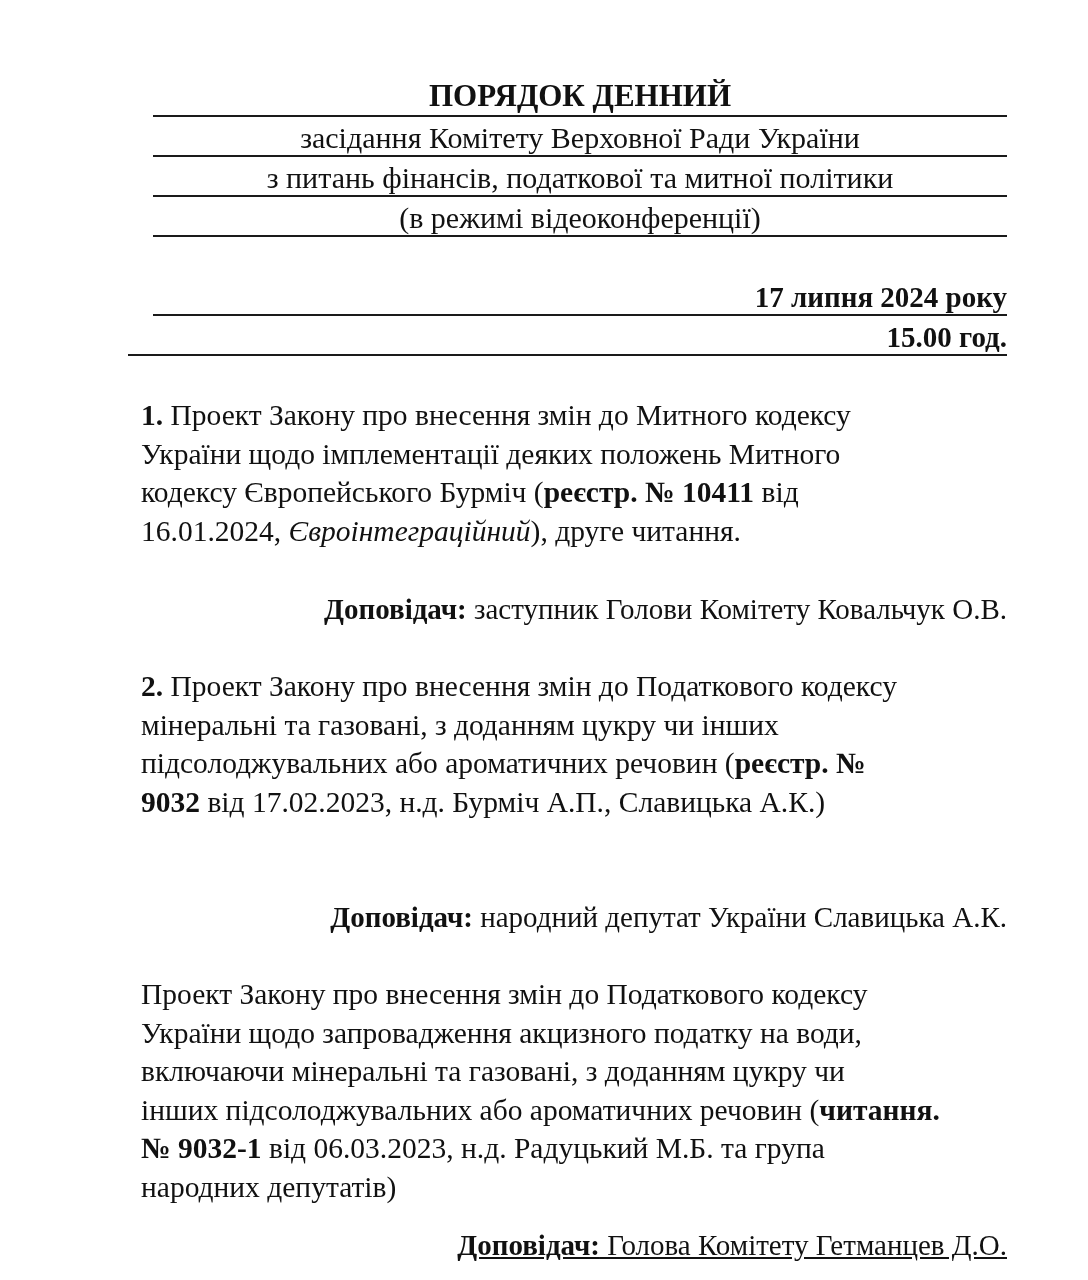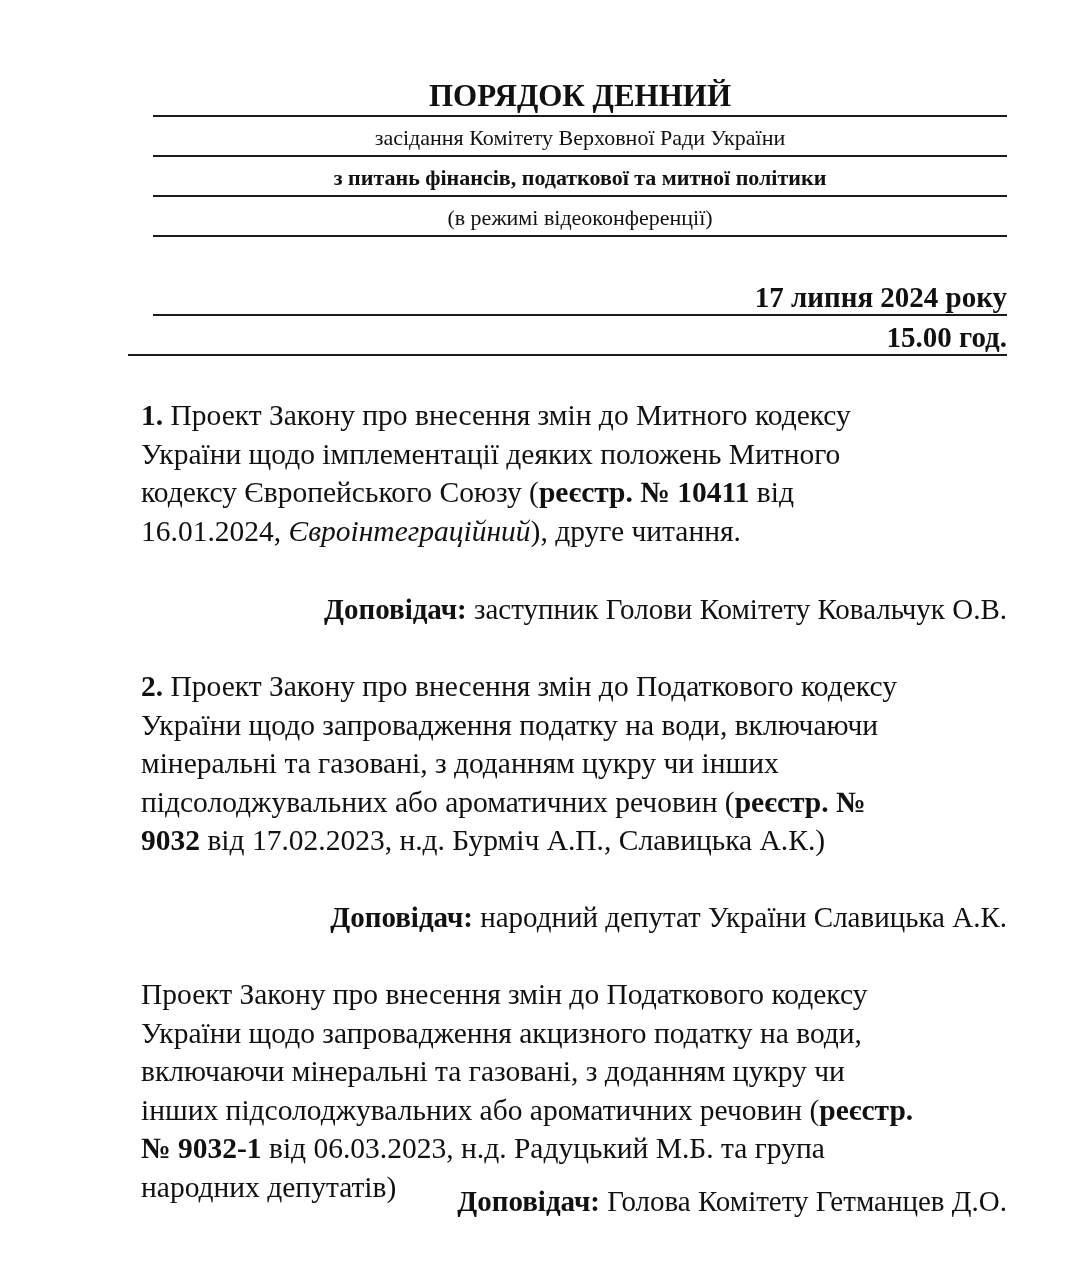--- a/index.html
+++ b/index.html
@@ -4,21 +4,21 @@
   <style>
     html, body { margin: 0; padding: 0; background: #ffffff; }
     body {
       width: 1088px; height: 1280px; position: relative; overflow: hidden;
       font-family: "Liberation Serif", "DejaVu Serif", serif;
       color: #111111;
     }
     .hline { position: absolute; height: 2px; background: #1a1a1a; }
     .center-line {
       position: absolute; left: 153px; width: 854px; text-align: center;
-      font-size: 22px; line-height: 40px; white-space: nowrap;
+      font-size: 30px; line-height: 40px; white-space: nowrap;
     }
     .title { font-weight: bold; font-size: 31px; }
     .right-line {
       position: absolute; right: 81px; text-align: center;
       font-size: 29px; font-weight: bold; line-height: 40px; white-space: nowrap;
     }
     .para {
       position: absolute; left: 141px; width: 900px;
       font-size: 29.5px; line-height: 38.5px;
     }
@@ -32,56 +32,55 @@
   </style>
 </head>
 <body>
 
 <div class="center-line title" style="top:76px;">ПОРЯДОК ДЕННИЙ</div>
 <div class="hline" style="left:153px; width:854px; top:115px;"></div>
 
 <div class="center-line" style="top:118px;">засідання Комітету Верховної Ради України</div>
 <div class="hline" style="left:153px; width:854px; top:155px;"></div>
 
-<div class="center-line" style="top:158px;font-weight:bold;">з питань фінансів, податкової та митної політики</div>
+<div class="center-line" style="top:158px;">з питань фінансів, податкової та митної політики</div>
 <div class="hline" style="left:153px; width:854px; top:195px;"></div>
 
 <div class="center-line" style="top:198px;">(в режимі відеоконференції)</div>
 <div class="hline" style="left:153px; width:854px; top:235px;"></div>
 
 <div class="right-line" style="top:277px;">17 липня 2024 року</div>
 <div class="hline" style="left:153px; width:854px; top:314px;"></div>
 
 <div class="right-line" style="top:317px;">15.00 год.</div>
 <div class="hline" style="left:128px; width:879px; top:354px;"></div>
 
 <div class="para" style="top:396px;">
     <span class="ln"><b>1.</b><span> Проект Закону про внесення змін до Митного кодексу</span></span>
     <span class="ln"><span>України щодо імплементації деяких положень Митного</span></span>
-    <span class="ln"><span>кодексу Європейського Союзу (</span><b>реєстр. № 10411</b><span> від</span></span>
+    <span class="ln"><span>кодексу Європейського Бурміч (</span><b>реєстр. № 10411</b><span> від</span></span>
     <span class="ln"><span>16.01.2024, </span><i>Євроінтеграційний</i><span>), друге читання.</span></span>
   </div>
 <div class="speaker" style="top:590px;">
   <b>Доповідач:</b><span> заступник Голови Комітету Ковальчук О.В.</span>
 </div>
 
 <div class="para" style="top:667px;">
     <span class="ln"><b>2.</b><span> Проект Закону про внесення змін до Податкового кодексу</span></span>
-    <span class="ln"><span>України щодо запровадження податку на води, включаючи</span></span>
     <span class="ln"><span>мінеральні та газовані, з доданням цукру чи інших</span></span>
     <span class="ln"><span>підсолоджувальних або ароматичних речовин (</span><b>реєстр. №</b></span>
     <span class="ln"><b>9032</b><span> від 17.02.2023, н.д. Бурміч А.П., Славицька А.К.)</span></span>
   </div>
 <div class="speaker" style="top:898px;">
   <b>Доповідач:</b><span> народний депутат України Славицька А.К.</span>
 </div>
 
 <div class="para" style="top:975px;">
     <span class="ln"><span>Проект Закону про внесення змін до Податкового кодексу</span></span>
     <span class="ln"><span>України щодо запровадження акцизного податку на води,</span></span>
     <span class="ln"><span>включаючи мінеральні та газовані, з доданням цукру чи</span></span>
-    <span class="ln"><span>інших підсолоджувальних або ароматичних речовин (</span><b>реєстр.</b></span>
+    <span class="ln"><span>інших підсолоджувальних або ароматичних речовин (</span><b>читання.</b></span>
     <span class="ln"><b>№ 9032-1</b><span> від 06.03.2023, н.д. Радуцький М.Б. та група</span></span>
     <span class="ln"><span>народних депутатів)</span></span>
   </div>
-<div class="speaker" style="top:1182px;">
+<div class="speaker" style="top:1226px;text-decoration:underline;">
   <b>Доповідач:</b><span> Голова Комітету Гетманцев Д.О.</span>
 </div>
 
 </body></html>

